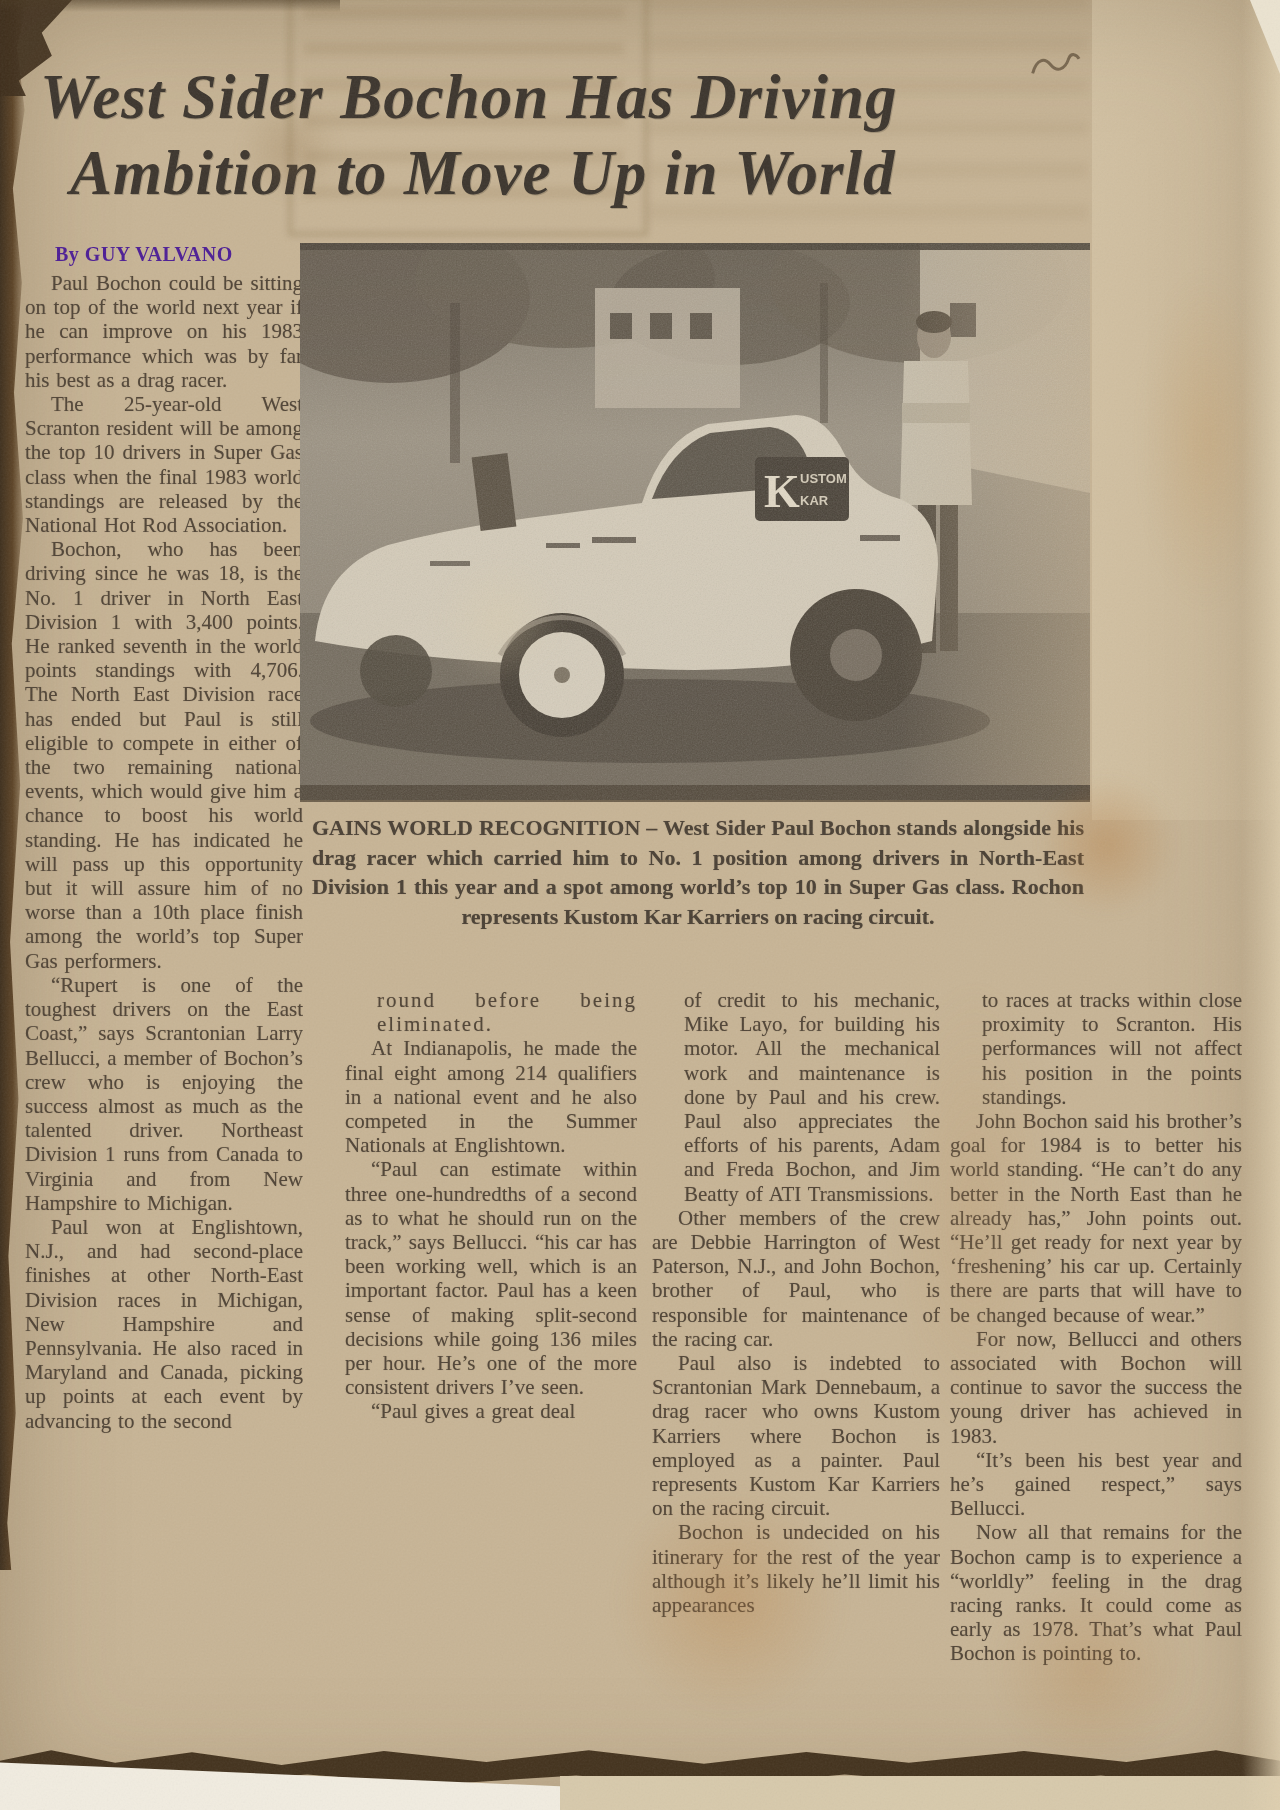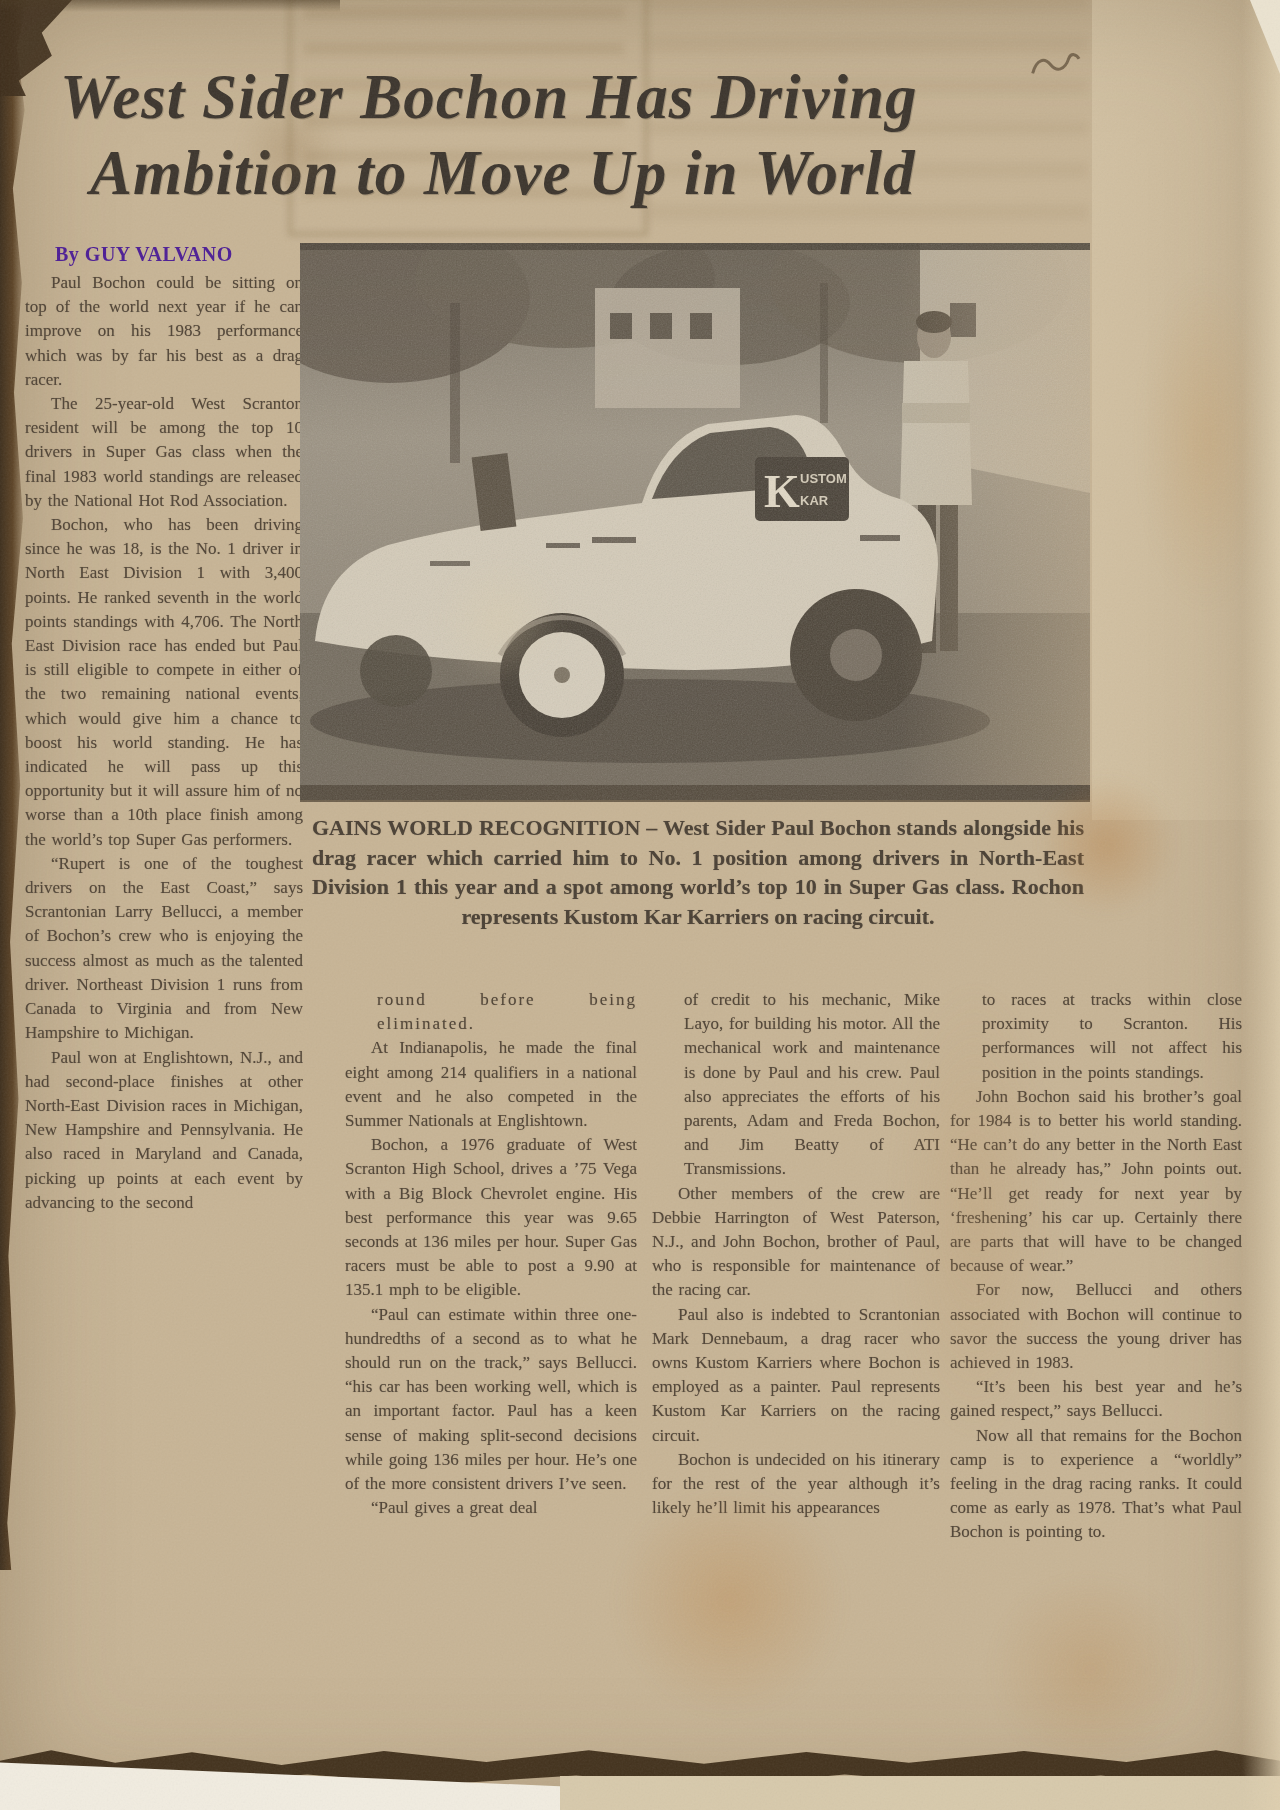--- a/index.html
+++ b/index.html
@@ -10,29 +10,29 @@
       radial-gradient(ellipse 500px 700px at 92% 40%, rgba(186,146,92,.22), transparent 70%),
       radial-gradient(ellipse 800px 500px at 55% 95%, rgba(160,120,72,.16), transparent 70%),
       radial-gradient(ellipse 420px 320px at 40% 45%, rgba(230,218,190,.18), transparent 70%),
       linear-gradient(180deg,#c2ad8b 0%,#ccbd9f 22%,#c9b796 48%,#c4b190 74%,#bda островa88 100%);
     background-color:#c7b495;
     box-shadow:inset 0 0 120px rgba(90,70,40,.35);
     font-family:"Liberation Serif","DejaVu Serif",serif;
   }
   .grain{position:absolute;left:0;top:0;pointer-events:none;}
   
-  .headline{position:absolute;left:60px;top:60px;width:1050px;color:#3c352d;
+  .headline{position:absolute;left:40px;top:60px;width:1050px;color:#3c352d;
     font-style:italic;font-weight:bold;line-height:1.18;letter-spacing:1px;
     text-shadow:1px 1px 0 rgba(60,50,40,.25);}
   .headline .l1{font-size:63px;}
   .headline .l2{font-size:63px;padding-left:30px;margin-top:2px;}
   
   .byline{position:absolute;left:25px;top:243px;width:278px;font-size:20px;font-weight:bold;
     color:#4c1d95;padding-left:30px;letter-spacing:.5px;}
-  .col{position:absolute;font-size:17px;line-height:24.2px;color:#50443​6;color:#504436;
+  .col{position:absolute;font-size:21px;line-height:24.2px;color:#50443​6;color:#504436;
     text-align:justify;overflow:hidden;word-spacing:1.5px;
     text-shadow:0 0 1px rgba(86,70,52,.4);}
   .col p{margin:0;text-indent:26px;}
   .col p.noindent{text-indent:0;margin-left:32px;}
   .col p.loose{letter-spacing:2px;word-spacing:9px;}
   .col1{left:25px;top:271px;width:278px;height:1490px;}
   .col2{left:345px;top:988px;width:292px;height:772px;}
   .col3{left:652px;top:988px;width:288px;height:772px;}
   .col4{left:950px;top:988px;width:292px;height:772px;}
   
@@ -184,21 +184,20 @@
       <rect x="0" y="0" width="790" height="557" filter="url(#grain)" opacity="0.2"></rect>
       <rect x="0" y="0" width="790" height="557" fill="#c6ad85" opacity="0.15"></rect>
     </svg>
   </div>
 
   <div class="caption">GAINS WORLD RECOGNITION – West Sider Paul Bochon stands alongside his drag racer which carried him to No. 1 position among drivers in North-East Division 1 this year and a spot among world’s top 10 in Super Gas class. Rochon represents Kustom Kar Karriers on racing circuit.</div>
 
   <div class="col col2">
     <p class="noindent loose">round before being eliminated.</p>
     <p>At Indianapolis, he made the final eight among 214 qualifiers in a national event and he also competed in the Summer Nationals at Englishtown.</p>
-    <p>Bochon, a 1976 graduate of West Scranton High School, drives a ’75 Vega with a Big Block Chevrolet engine. His best performance this year was 9.65 seconds at 136 miles per hour. Super Gas racers must be able to post a 9.90 at 135.1 mph to be eligible.</p>
     <p>“Paul can estimate within three one-hundredths of a second as to what he should run on the track,” says Bellucci. “his car has been working well, which is an important factor. Paul has a keen sense of making split-second decisions while going 136 miles per hour. He’s one of the more consistent drivers I’ve seen.</p>
     <p>“Paul gives a great deal</p>
   </div>
 
   <div class="col col3">
     <p class="noindent">of credit to his mechanic, Mike Layo, for building his motor. All the mechanical work and maintenance is done by Paul and his crew. Paul also appreciates the efforts of his parents, Adam and Freda Bochon, and Jim Beatty of ATI Transmissions.</p>
     <p>Other members of the crew are Debbie Harrington of West Paterson, N.J., and John Bochon, brother of Paul, who is responsible for maintenance of the racing car.</p>
     <p>Paul also is indebted to Scrantonian Mark Dennebaum, a drag racer who owns Kustom Karriers where Bochon is employed as a painter. Paul represents Kustom Kar Karriers on the racing circuit.</p>
     <p>Bochon is undecided on his itinerary for the rest of the year although it’s likely he’ll limit his appearances</p>
   </div>

